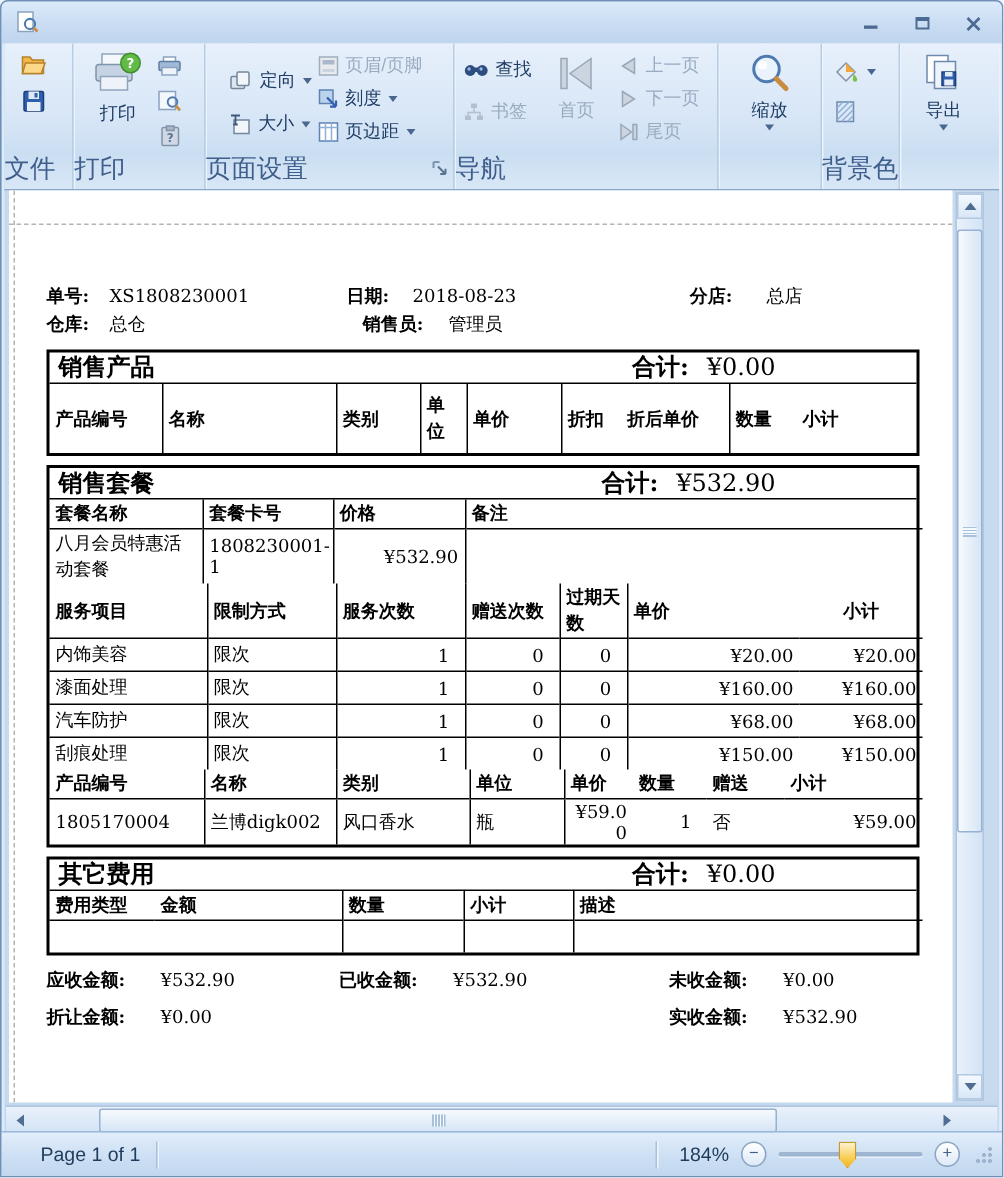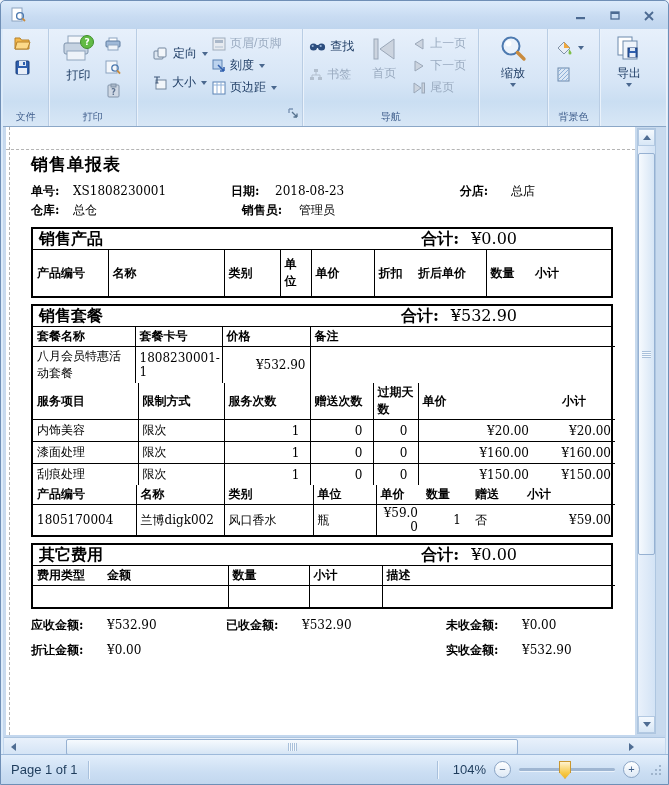--- a/index.html
+++ b/index.html
@@ -9,43 +9,43 @@
   .titlebar{position:absolute;left:0;top:0;right:0;height:28px;
     background:linear-gradient(#dcebfb,#c9dcf2 55%,#bfd5ee);border-radius:5px 5px 0 0;}
   .appicon{position:absolute;left:9px;top:6px;}
   .winbtns{position:absolute;right:12px;top:8px;display:flex;gap:20px;}
   .winbtn{width:14px;height:13px;display:flex;align-items:center;justify-content:center;cursor:default;}
   
   .ribbon{position:absolute;left:2px;right:2px;top:28px;height:97px;display:flex;
     background:linear-gradient(#e7f0fb,#d6e5f6 55%,#cadef2 75%,#d8e7f6);border-bottom:1px solid #8ba7c7;}
   .rgroup{position:relative;display:flex;align-items:flex-start;padding:3px 4px 18px 4px;
     border-right:1px solid #b9cde4;box-shadow:1px 0 0 #eaf2fb;}
-  .rgroup-label{position:absolute;left:0;right:0;bottom:2px;text-align:center;
-    font-size:10px;color:#3f5e8c;white-space:nowrap;}
+  .rgroup-label{position:absolute;left:0;right:0;bottom:2px;
+    font-size:17px;color:#3f5e8c;white-space:nowrap;}
   .bigbtn{display:flex;flex-direction:column;align-items:center;gap:1px;width:50px;padding-top:2px;
     font-size:12px;color:#1e3c64;}
   .bigbtn.dis{color:#9aabc0;}
   .smallcol{display:flex;flex-direction:column;justify-content:flex-start;gap:5px;padding-top:3px;}
   .sbtn{width:20px;height:18px;display:flex;align-items:center;justify-content:center;}
   .ritem{display:flex;align-items:center;gap:4px;height:19px;padding:0 2px;font-size:12px;
     color:#1e3c64;white-space:nowrap;}
   .ritem.dis{color:#9aabc0;}
   .dd{width:0;height:0;border-left:3px solid transparent;border-right:3px solid transparent;
     border-top:4px solid #4a688f;margin-left:1px;}
   .vcol{display:flex;flex-direction:column;gap:3px;padding-top:2px;}
   .launcher{position:absolute;right:3px;bottom:3px;}
   
   .docarea{position:absolute;left:3px;right:3px;top:126px;bottom:49px;background:#c8daee;}
   .page{position:absolute;left:2px;top:0;width:629px;bottom:0;background:#fff;overflow:hidden;}
   .guide-v{position:absolute;left:3px;top:0;bottom:0;border-left:1px dashed #b4b4b4;}
   .guide-h{position:absolute;left:0;right:0;top:22px;border-top:1px dashed #b4b4b4;}
   .report{position:absolute;left:25px;top:26px;width:582px;color:#000;
     font-family:"DejaVu Serif","Liberation Serif",serif;}
   .rpt-title{font-size:17px;font-weight:bold;margin:0 0 7px 0;letter-spacing:1px;}
-  .info{display:grid;grid-template-columns:200px 212px auto;row-gap:2px;margin-bottom:8px;font-size:12px;}
+  .info{display:grid;grid-template-columns:200px 212px auto;row-gap:2px;margin-bottom:8px;font-size:12px;margin-top:36px;}
   .pair{display:flex;align-items:baseline;}
   .pair .lbl{font-weight:bold;}
   .info .c1 .lbl{width:42px;}
   .info .c2 .lbl{width:44px;}
   .info .c3 .lbl{width:62px;text-align:center;margin-right:6px;}
   .sec{border:2px solid #000;margin-bottom:6px;}
   .sec-head{display:flex;align-items:center;height:18px;padding:1px 6px;border-bottom:1px solid #000;font-size:16px;}
   .sec-title{font-weight:bold;}
   .sec-total{margin-left:auto;margin-right:88px;display:flex;align-items:baseline;gap:12px;}
   .sec-total .lbl{font-weight:bold;}
@@ -94,21 +94,21 @@
     background:linear-gradient(#f6fafe,#d6e5f5);border:1px solid #96b1d2;border-radius:2px;}
   .hthumb .grip{position:absolute;top:3px;bottom:3px;left:50%;width:9px;margin-left:-4px;
     background:repeating-linear-gradient(90deg,#a9c0da 0 1px,#f4f9fd 1px 2px);}
   .tri-u{width:0;height:0;border-left:4px solid transparent;border-right:4px solid transparent;border-bottom:5px solid #4f6d93;}
   .tri-d{width:0;height:0;border-left:4px solid transparent;border-right:4px solid transparent;border-top:5px solid #4f6d93;}
   .tri-l{width:0;height:0;border-top:4px solid transparent;border-bottom:4px solid transparent;border-right:5px solid #4f6d93;}
   .tri-r{width:0;height:0;border-top:4px solid transparent;border-bottom:4px solid transparent;border-left:5px solid #4f6d93;}
   
   .statusbar{position:absolute;left:0;right:0;bottom:0;height:29px;
     background:linear-gradient(#e2eefb,#cbdef3 60%,#c2d7ee);border-top:1px solid #9db9da;
-    display:flex;align-items:center;font-size:13px;color:#1e3c5c;}
+    display:flex;align-items:center;font-size:13px;color:#1e3c5c;padding-left:16px;}
   .sb-sep{width:1px;height:18px;background:#a8c0dc;box-shadow:1px 0 0 #eef5fc;}
   .sb-page{padding:0 10px;}
   .sb-right{margin-left:auto;display:flex;align-items:center;gap:8px;padding-right:6px;}
   .zoompct{min-width:40px;text-align:right;}
   .zbtn{width:15px;height:15px;border-radius:50%;border:1px solid #8aa4c4;
     background:linear-gradient(#ffffff,#dde9f6);display:flex;align-items:center;justify-content:center;
     font-size:11px;line-height:1;color:#41608a;}
   .ztrack{position:relative;width:96px;height:3px;background:#9fb6d2;border-radius:2px;
     box-shadow:0 1px 0 #eaf2fb;}
   .zthumb{position:absolute;left:40px;top:-7px;width:10px;height:16px;
@@ -261,20 +261,21 @@
           <span>页边距</span>
           <span class="dd"></span>
         </div>
       </div>
       <span class="launcher">
         <svg width="11" height="11" viewBox="0 0 11 11">
             <path d="M1 1 v4 M1 1 h4" stroke="#7b94b4" stroke-width="1.4" fill="none"></path>
             <path d="M4 4 L9 9 M9 9 v-3.5 M9 9 h-3.5" stroke="#56738f" stroke-width="1.3" fill="none"></path>
           </svg>
       </span>
+      <div class="rgroup-label">页面设置</div>
     </div>
 
     <div class="rgroup" style="width:178px">
       <div class="vcol" style="gap:9px;padding-top:5px;">
         <div class="ritem">
           <svg width="17" height="12" viewBox="0 0 17 12">
               <circle cx="4.5" cy="6" r="3.6" fill="#2c4d7e"></circle>
               <circle cx="12.5" cy="6" r="3.6" fill="#2c4d7e"></circle>
               <rect x="6" y="4" width="5" height="3" fill="#2c4d7e"></rect>
               <circle cx="3.7" cy="5" r="1.1" fill="#9db9dd"></circle>
@@ -371,21 +372,20 @@
       <div class="rgroup-label"></div>
     </div>
   </div>
 
   <div class="docarea">
     <div class="page">
       <div class="guide-v"></div>
       <div class="guide-h"></div>
 
       <div class="report">
-        <div class="rpt-title">销售单报表</div>
 
         <div class="info">
           <div class="pair c1">
             <span class="lbl">单号:</span>
             <span class="val">XS1808230001</span>
           </div>
           <div class="pair c2">
             <span class="lbl">日期:</span>
             <span class="val">2018-08-23</span>
           </div>
@@ -504,20 +504,29 @@
                   <td>¥20.00</td>
                 </tr>
                 <tr>
                   <td>漆面处理</td>
                   <td>限次</td>
                   <td>1</td>
                   <td>0</td>
                   <td>0</td>
                   <td>¥160.00</td>
                   <td>¥160.00</td>
+                </tr>
+                <tr>
+                  <td>汽车防护</td>
+                  <td>限次</td>
+                  <td>1</td>
+                  <td>0</td>
+                  <td>0</td>
+                  <td>¥68.00</td>
+                  <td>¥68.00</td>
                 </tr>
                 <tr>
                   <td>刮痕处理</td>
                   <td>限次</td>
                   <td>1</td>
                   <td>0</td>
                   <td>0</td>
                   <td>¥150.00</td>
                   <td>¥150.00</td>
                 </tr>
@@ -632,21 +641,21 @@
     <span class="hbarrow" style="right:26px">
         <span class="tri-r"></span>
       </span>
   </div>
 
   <div class="statusbar">
     <span class="sb-page">Page 1 of 1</span>
     <span class="sb-sep"></span>
     <div class="sb-right">
       <span class="sb-sep"></span>
-      <span class="zoompct">104%</span>
+      <span class="zoompct">184%</span>
       <span class="zbtn">−</span>
       <span class="ztrack">
           <span class="zthumb"></span>
         </span>
       <span class="zbtn">+</span>
       <span class="gripdots"></span>
     </div>
   </div>
 </div>
 

